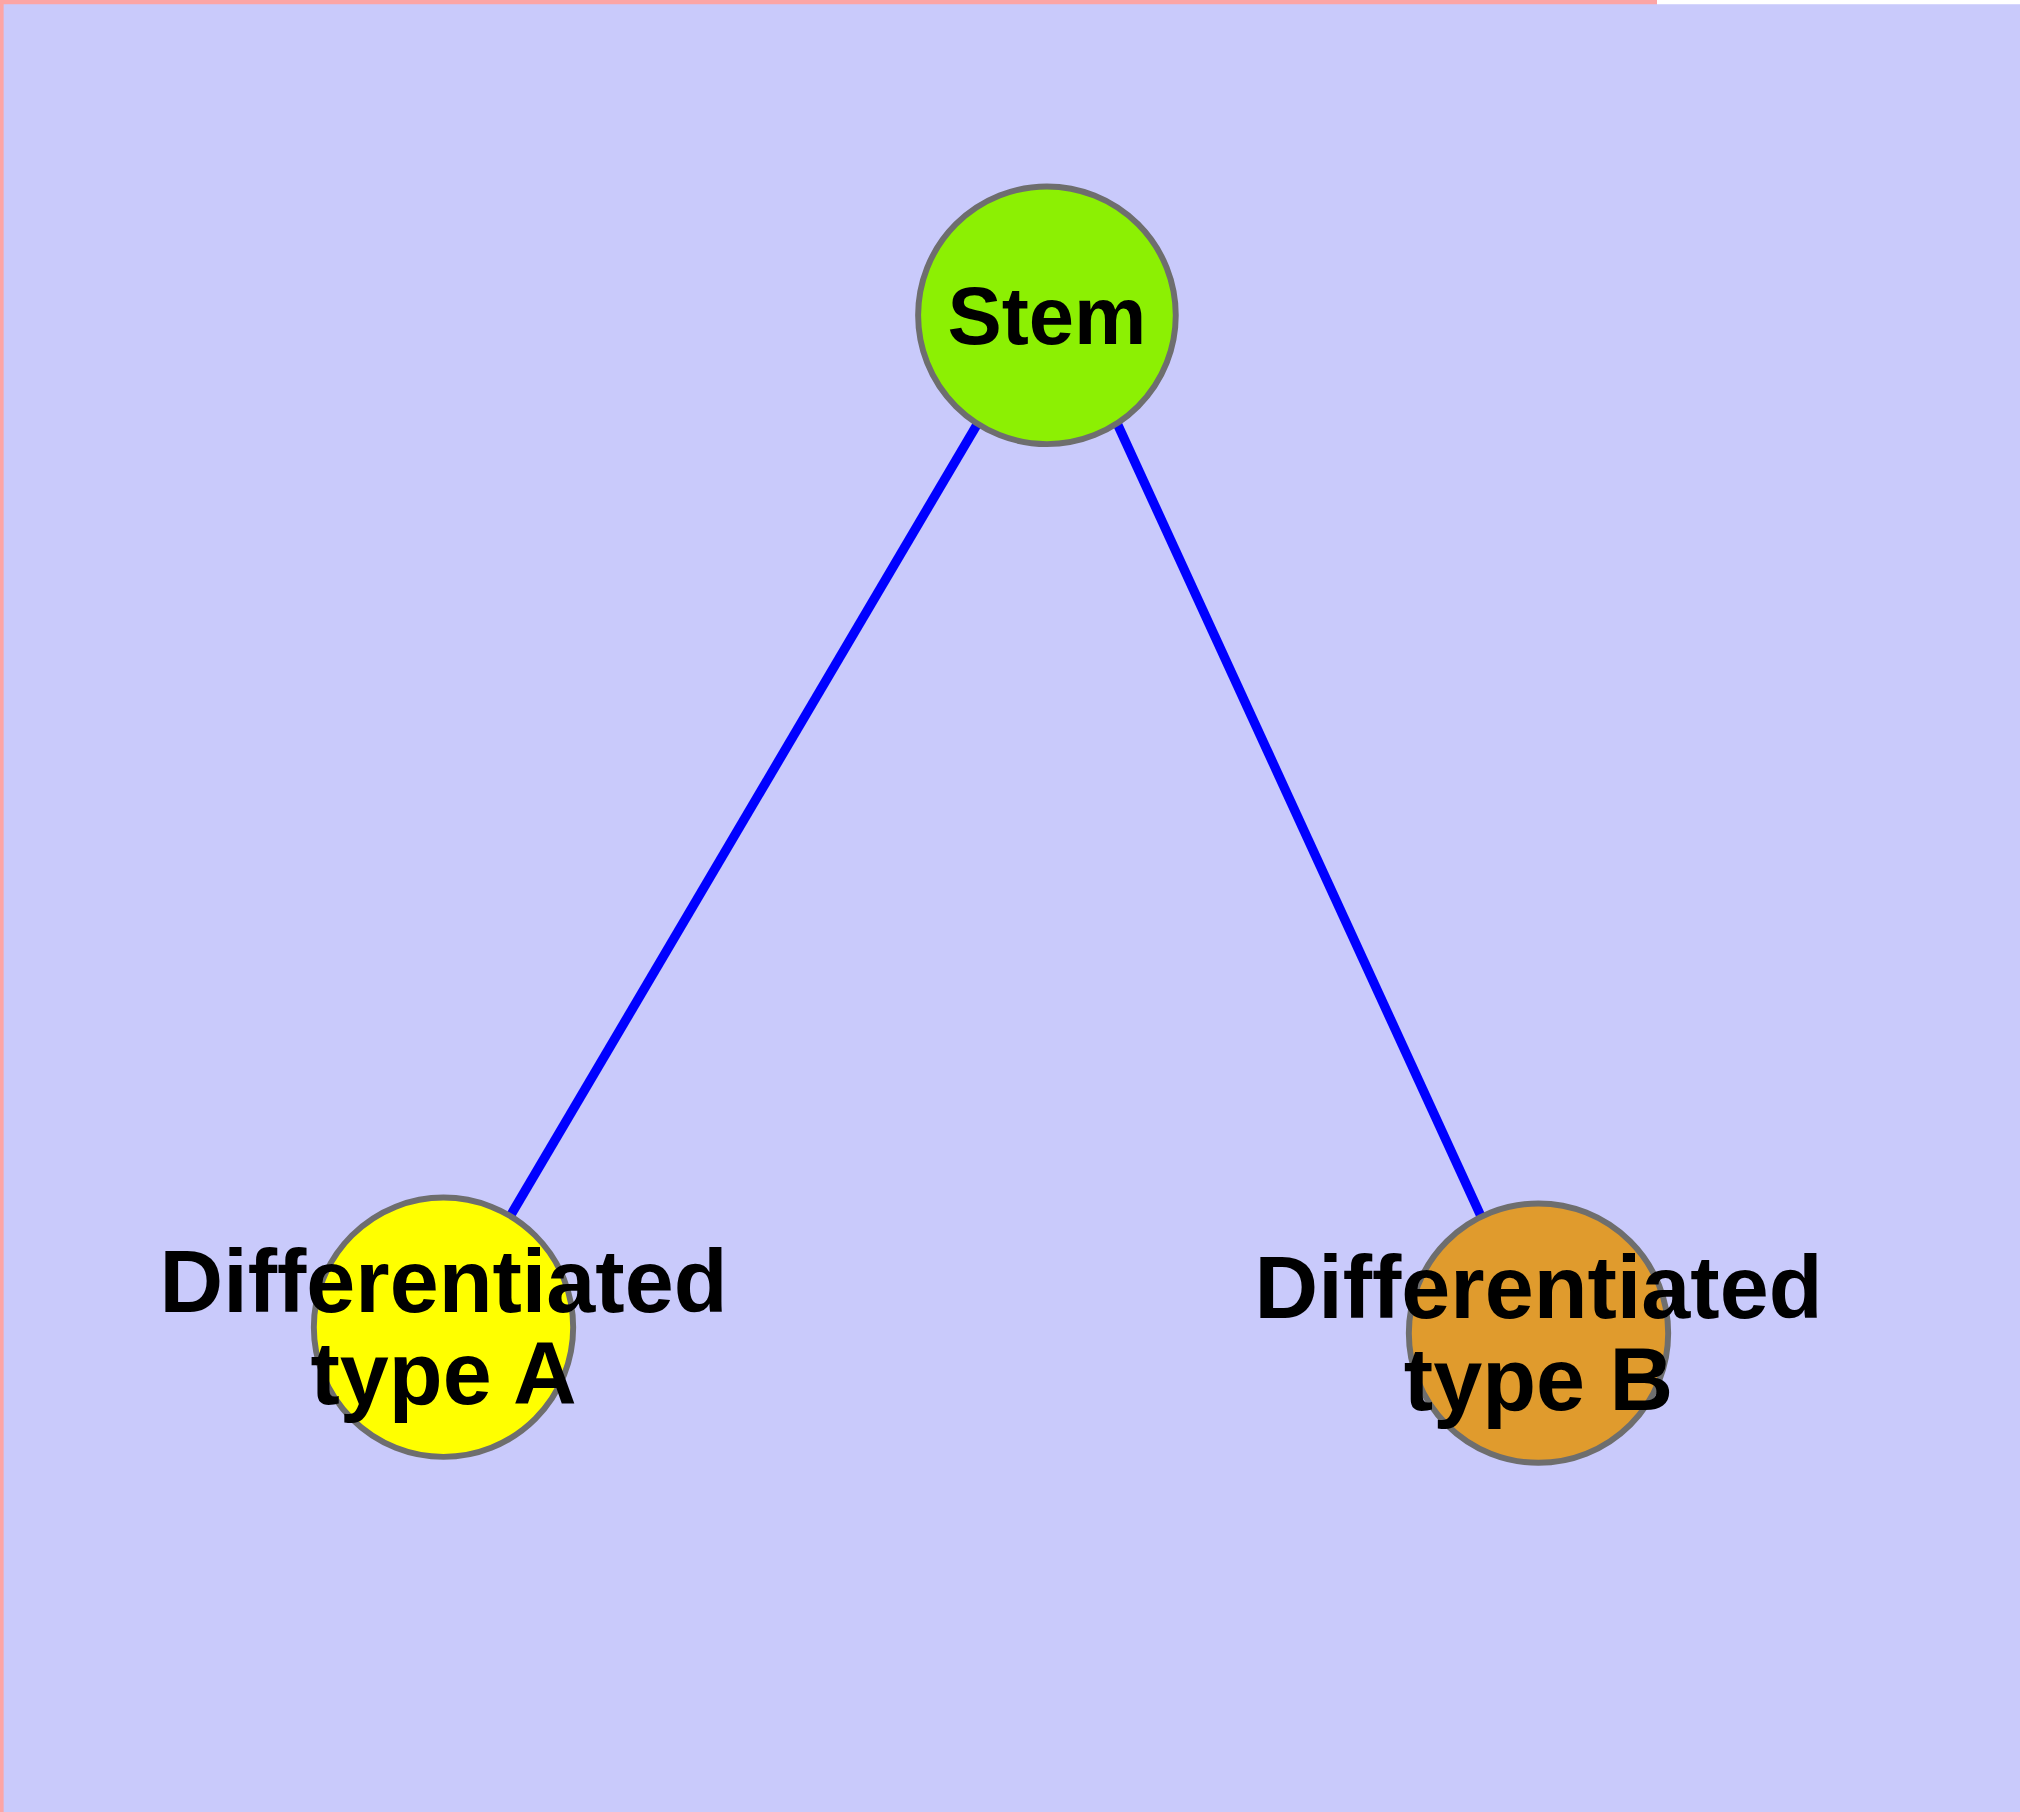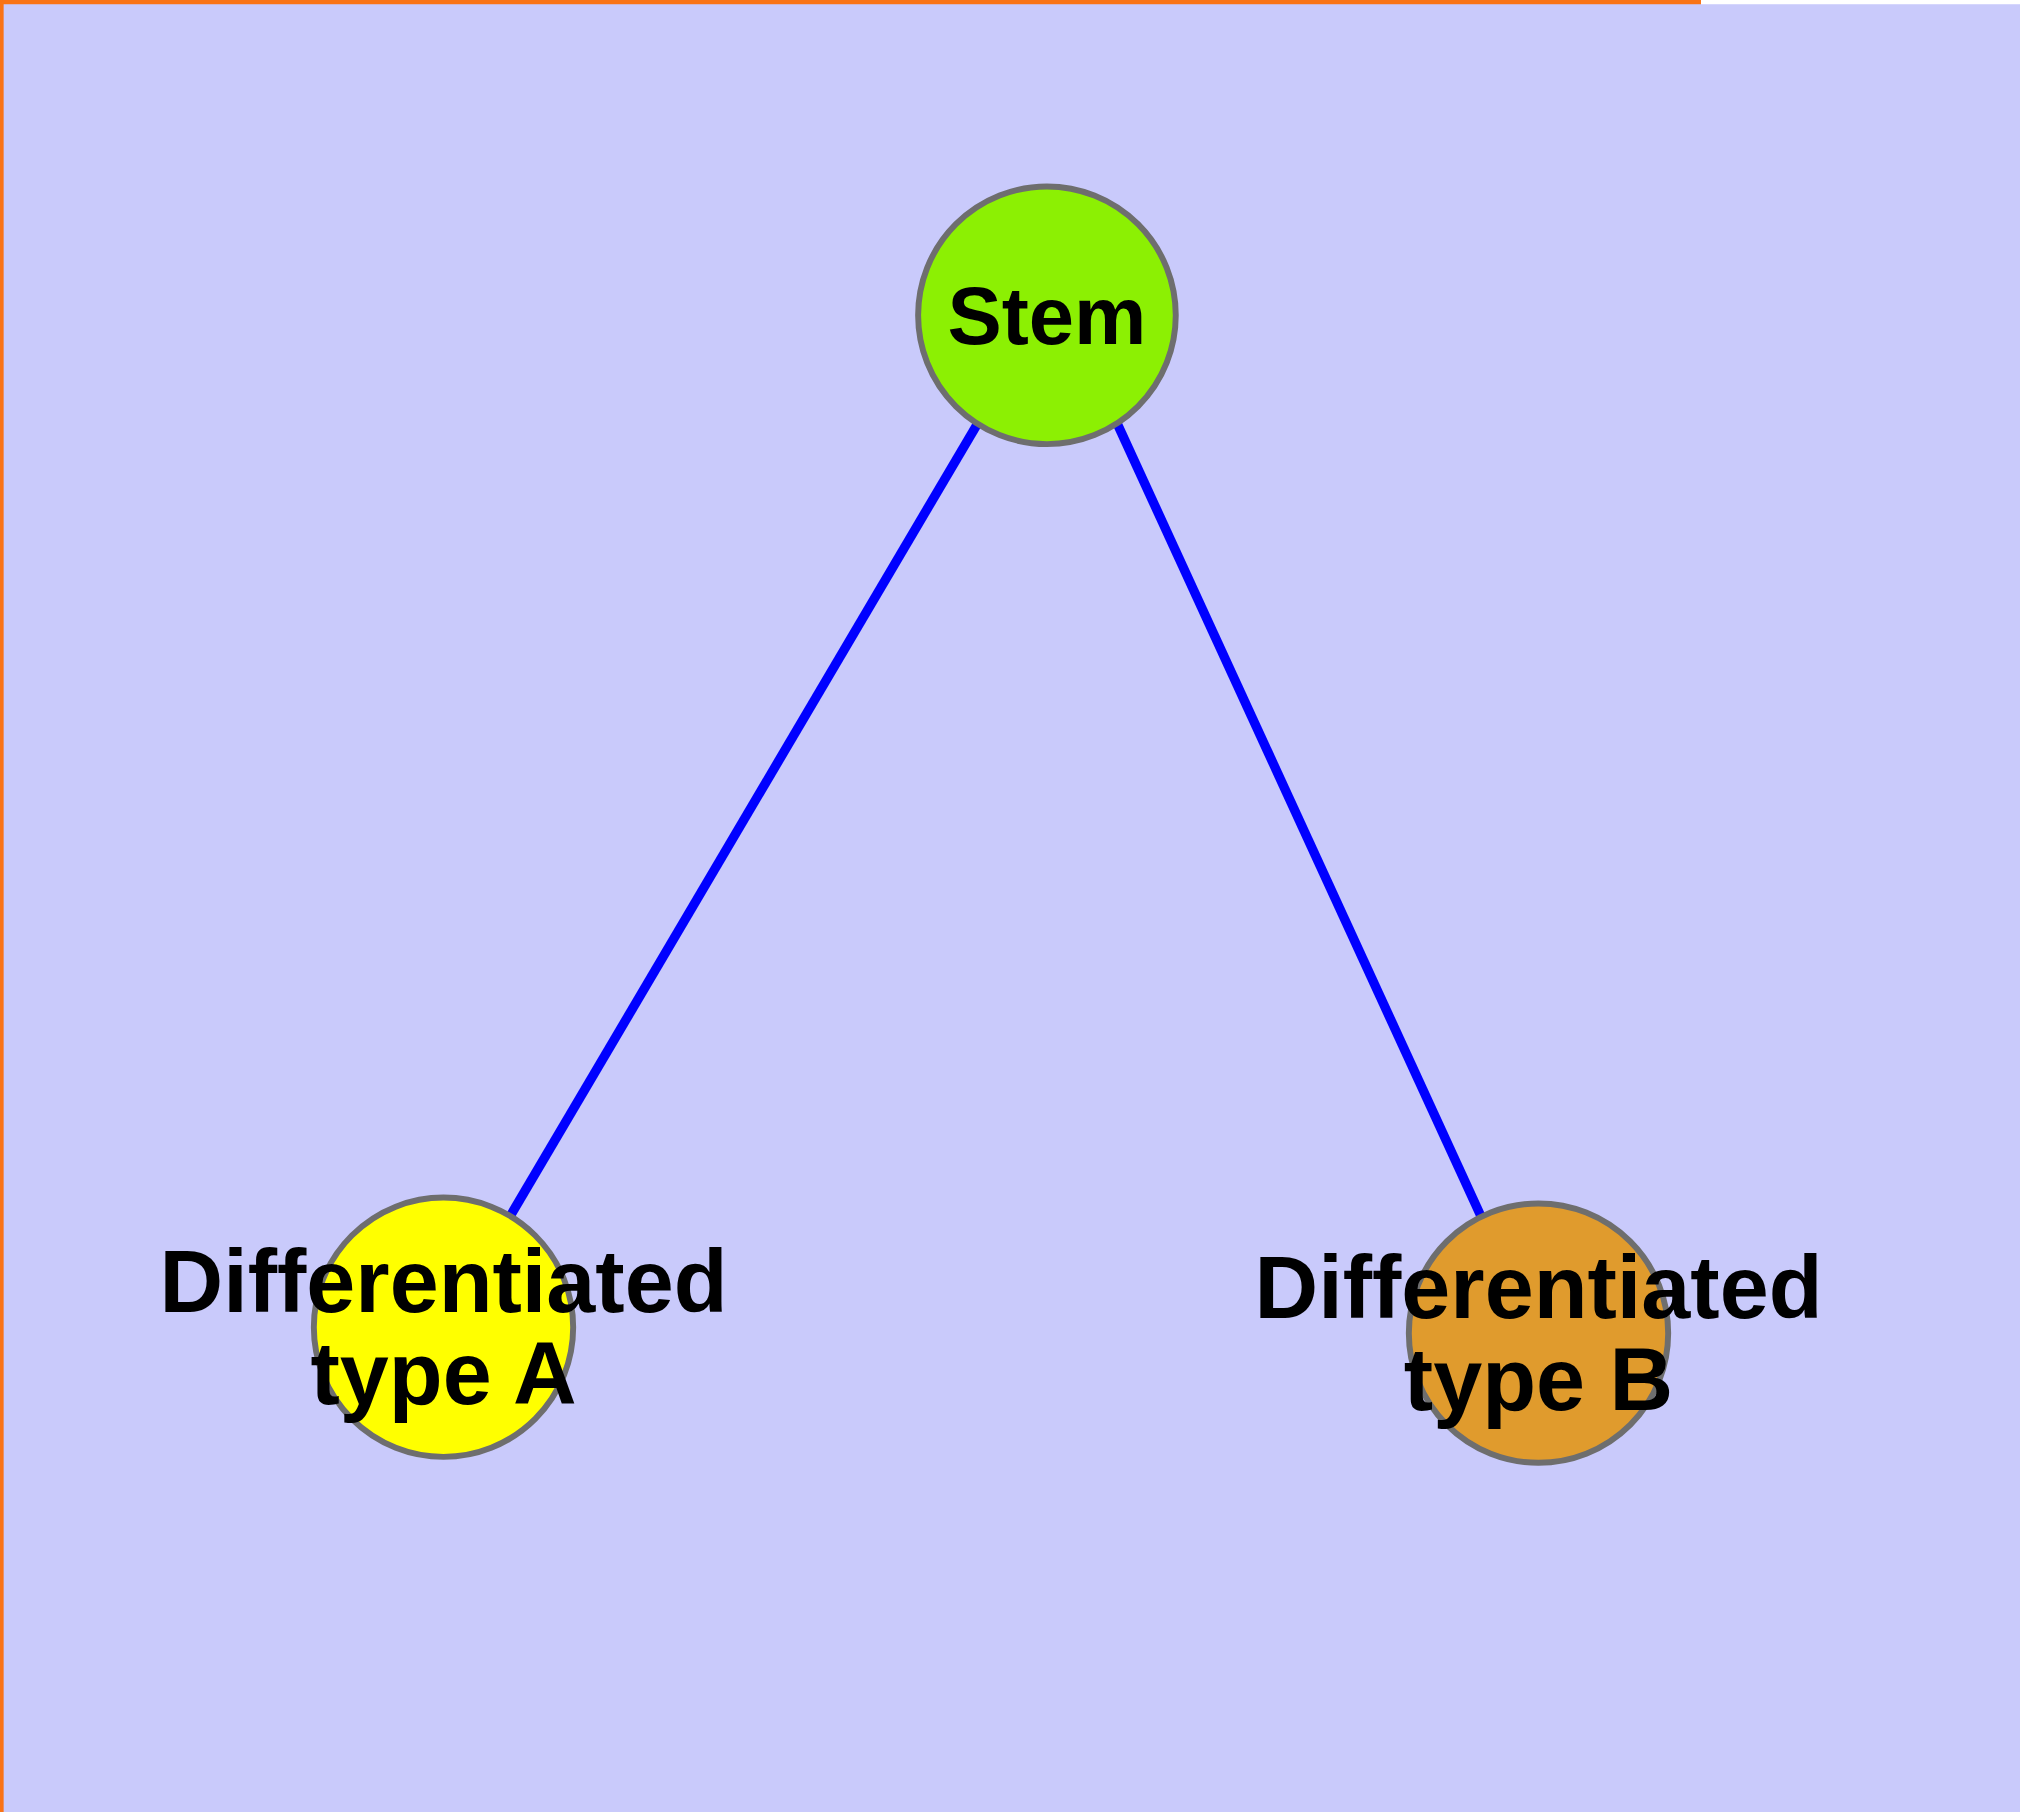--- a/index.html
+++ b/index.html
@@ -33,21 +33,21 @@
     font-weight: bold;
     fill: #000000;
     text-anchor: middle;
     dominant-baseline: auto;
     paint-order: normal;
   }
 </style>
 </head>
 <body style="width: 2021px; height: 1812px;">
 
-<div id="graph-canvas" style="width: 1657px; height: 1812px; background: #f97316; padding-left: 44px;">
+<div id="graph-canvas" style="width: 1657px; height: 1812px; background: #fca5a5;">
   <svg id="graph-svg" viewBox="0 0 2384 2138" xmlns="http://www.w3.org/2000/svg" style="width: 2021px; height: 1812px;">
 
     <rect id="bg-plate" x="4" y="5" width="2380" height="2133" fill="#c9cafb"></rect>
 
     <g id="edge-layer">
       <line id="edge-0" x1="1153" y1="500" x2="601" y2="1436" stroke="#0000ff" stroke-width="11" stroke-linecap="butt"></line>
       <line id="edge-1" x1="1318" y1="500" x2="1748" y2="1437" stroke="#0000ff" stroke-width="11" stroke-linecap="butt"></line>
     </g>
 
     <g id="node-layer">

